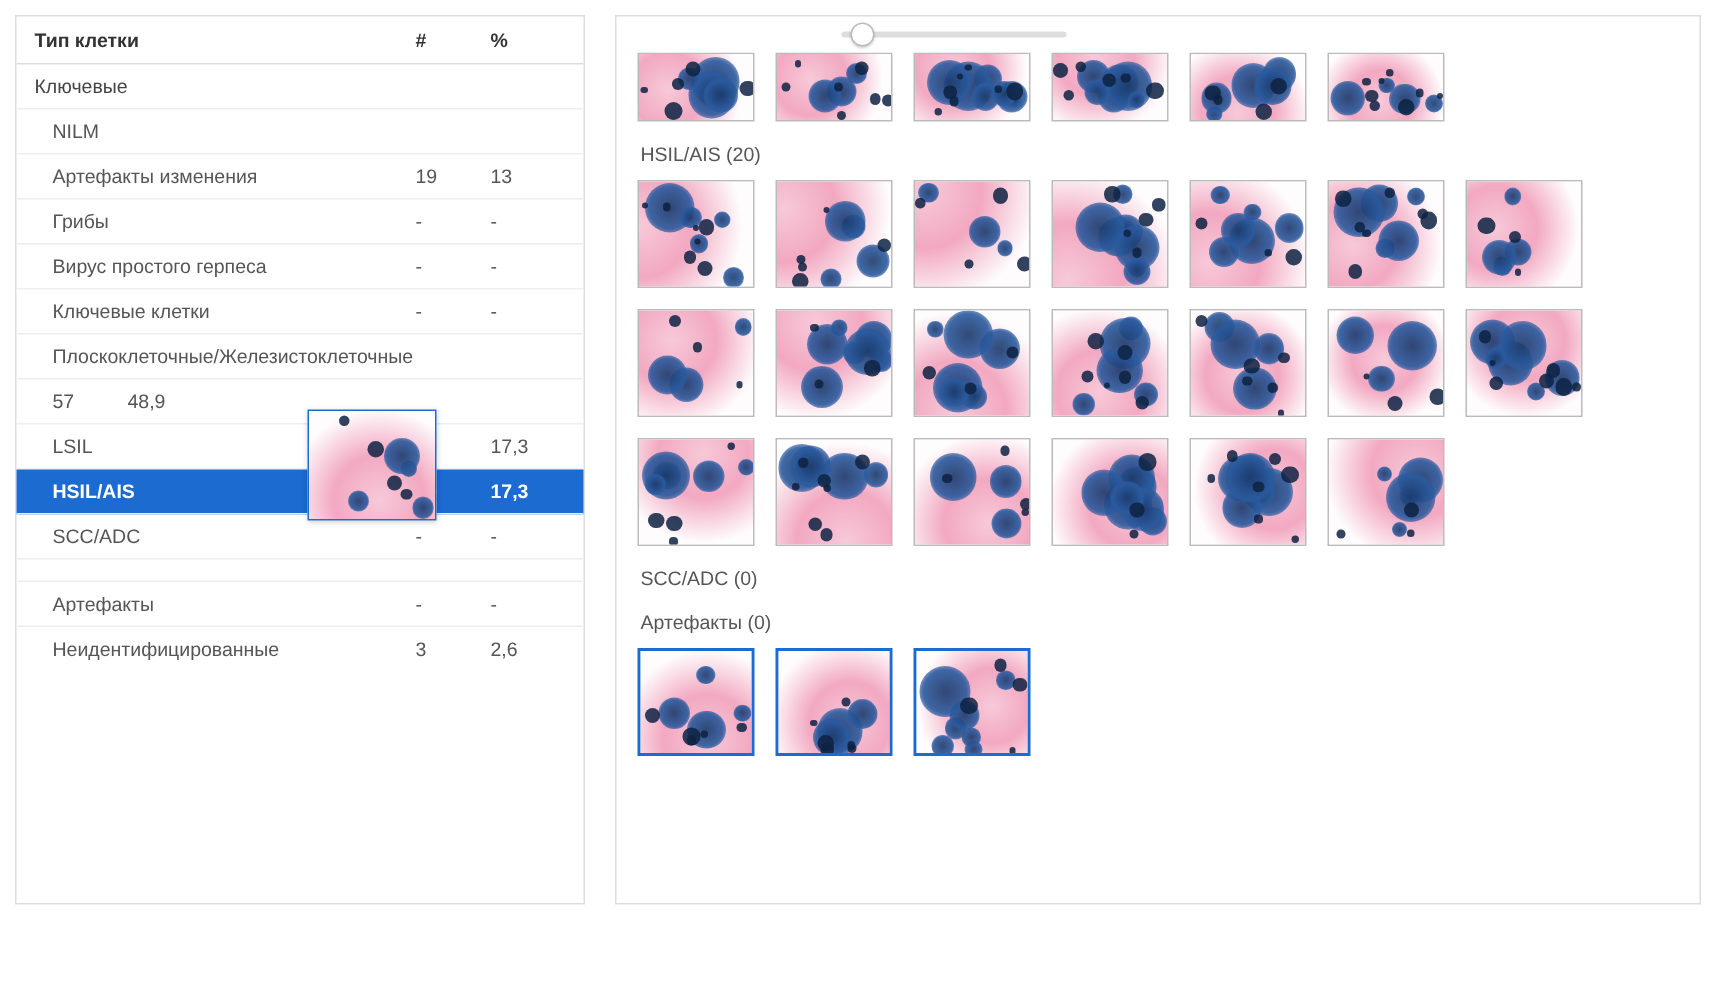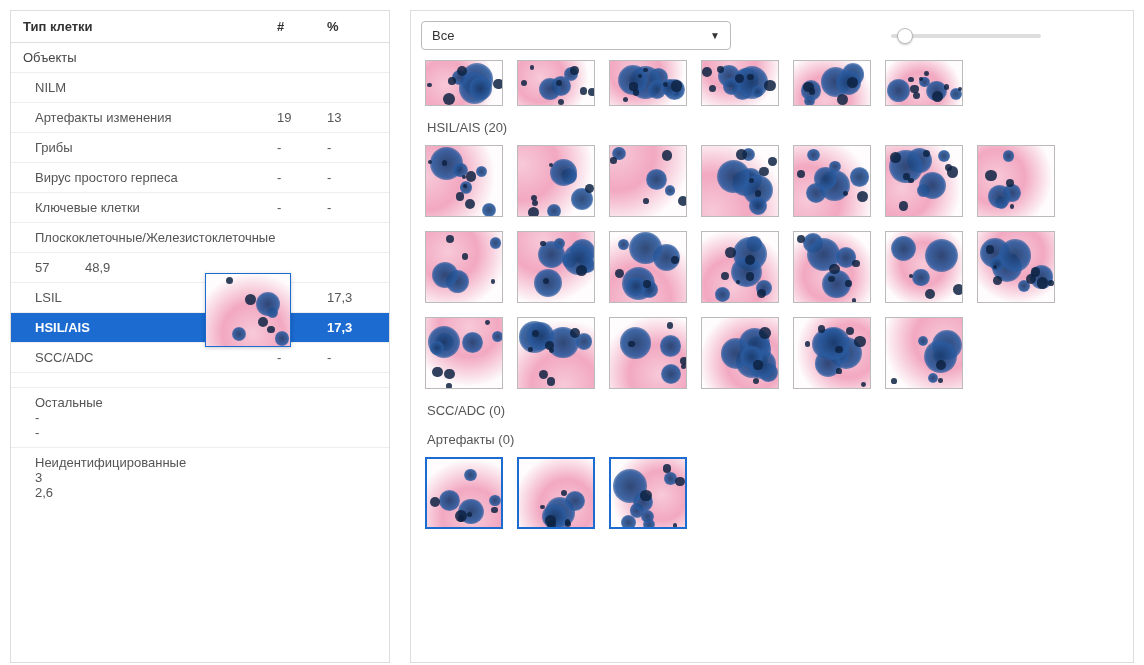--- a/index.html
+++ b/index.html
@@ -9,21 +9,21 @@
   .right-panel { flex: 1; border: 1px solid #ddd; display: flex; flex-direction: column; }
 
   .table-header { display: flex; border-bottom: 1px solid #ddd; padding: 8px 12px; font-weight: bold; color: #333; }
   .col-name { flex: 1; }
   .col-count { width: 50px; text-align: left; }
   .col-percent { width: 50px; text-align: left; }
 
   .row { display: flex; padding: 7px 12px; border-bottom: 1px solid #eee; color: #555; cursor: pointer; position: relative; }
   .row:last-child { border-bottom: none; }
   .row.section { font-weight: normal; padding-left: 12px; color:#444; }
-  .row.indent1 { padding-left: 24px; flex-direction: column; }
+  .row.indent1 { padding-left: 24px; }
   .row.indent2 { padding-left: 24px; }
   .row.selected { background: #1b6ec2; background: #1a6dd0; color: #fff; font-weight: bold; }
   .row.selected { background: #0d6efd; background: #1b6fd4; }
   .row.selected { background: #1565c0; }
   .row.selected { background: #1976d2; }
   .row.selected { background: #0b5ed7; }
   .row.selected { background: #1b6ec2; }
   .row.selected { background: #1a6dd0; }
   .row.selected { background: #1e6fce; }
   .row.selected { background: #1f6fd0; }
@@ -108,21 +108,21 @@
 <div class="container">
 
   <div class="left-panel">
     <div class="table-header">
       <div class="col-name">Тип клетки</div>
       <div class="col-count">#</div>
       <div class="col-percent">%</div>
     </div>
     <div id="rows">
         <div class="row section">
-          <div class="col-name">Объекты</div>
+          <div class="col-name">Ключевые</div>
           <div class="col-count"></div>
           <div class="col-percent"></div>
         </div>
         <div class="row indent1">
           <div class="col-name">NILM</div>
           <div class="col-count"></div>
           <div class="col-percent"></div>
         </div>
         <div class="row indent2">
           <div class="col-name">Артефакты изменения</div>
@@ -179,39 +179,35 @@
         <div class="row indent2">
           <div class="col-name">SCC/ADC</div>
           <div class="col-count">-</div>
           <div class="col-percent">-</div>
         </div>
         <div class="row section">
           <div class="col-count"></div>
           <div class="col-percent"></div>
         </div>
         <div class="row indent1">
-          <div class="col-name">Остальные</div>
+          <div class="col-name">Артефакты</div>
           <div class="col-count">-</div>
           <div class="col-percent">-</div>
         </div>
         <div class="row indent1">
           <div class="col-name">Неидентифицированные</div>
           <div class="col-count">3</div>
           <div class="col-percent">2,6</div>
         </div>
       </div>
     <div class="left-blank"></div>
   </div>
 
   <div class="right-panel">
     <div class="toolbar">
-      <div class="dropdown">
-        <span>Все</span>
-        <span class="caret">▼</span>
-      </div>
       <div class="slider-wrap">
         <div class="slider">
           <div class="knob"></div>
         </div>
       </div>
     </div>
 
     <div class="gallery">
 
       <div class="grid-partial" id="partial-row">

